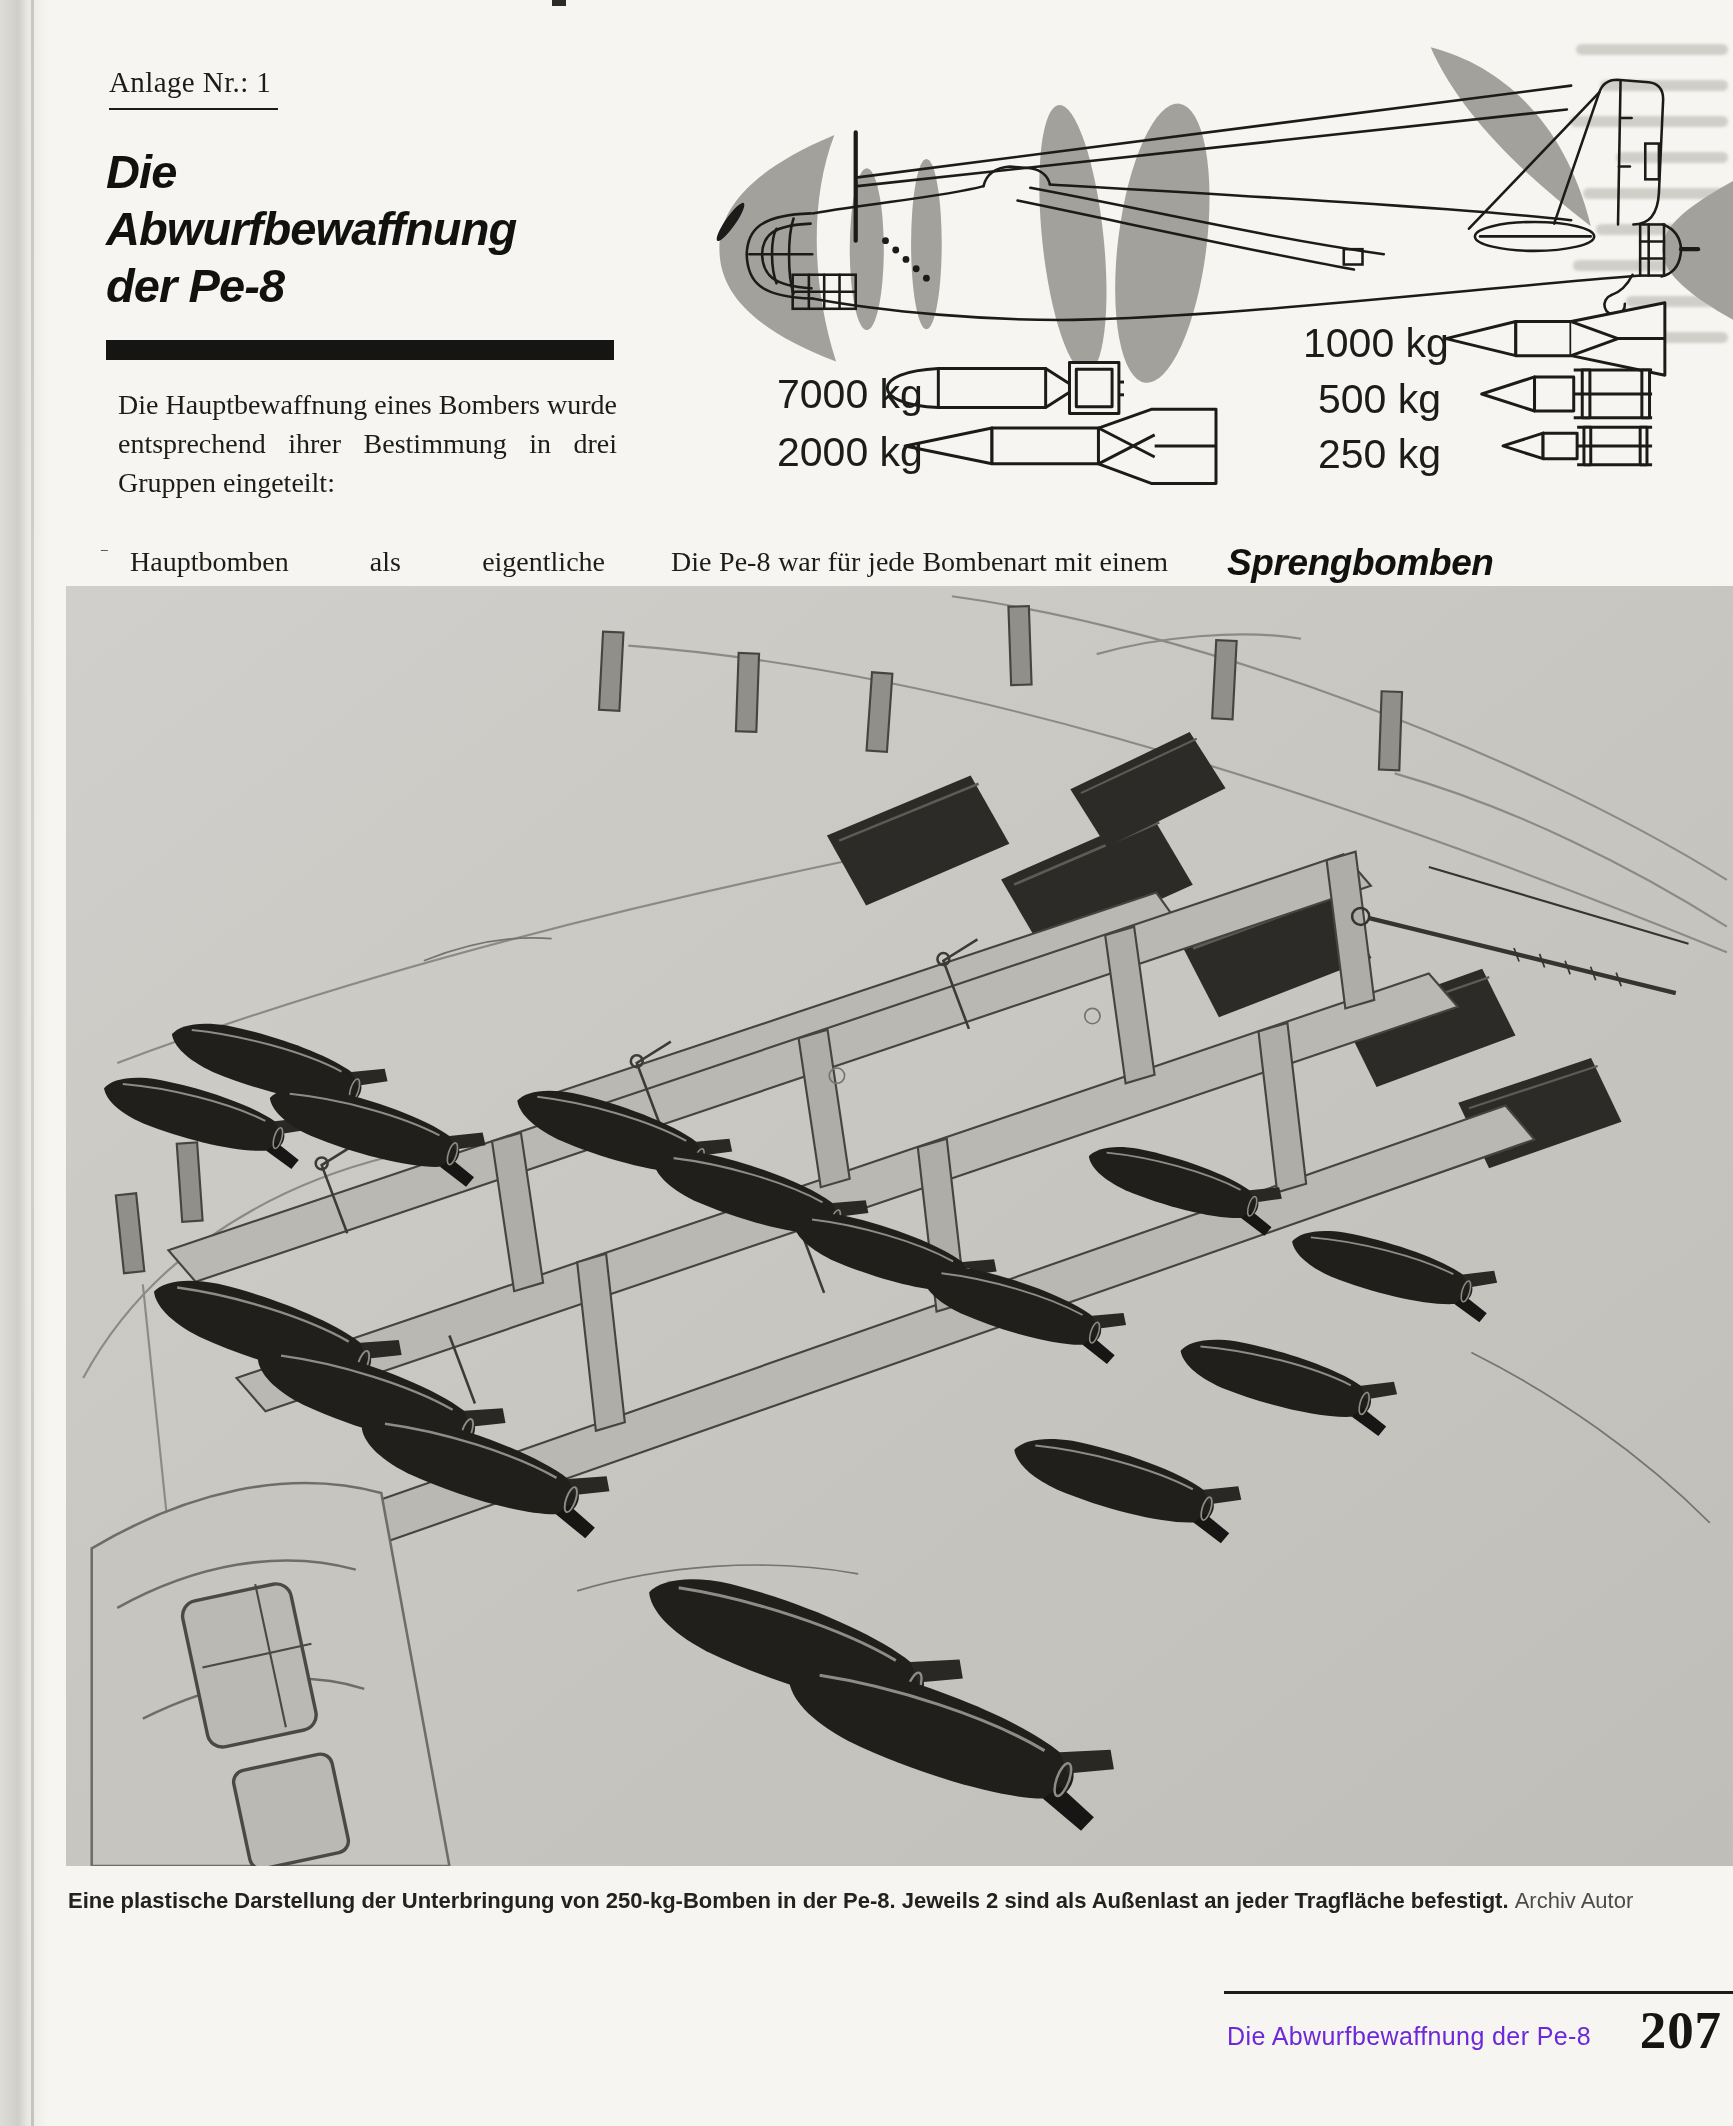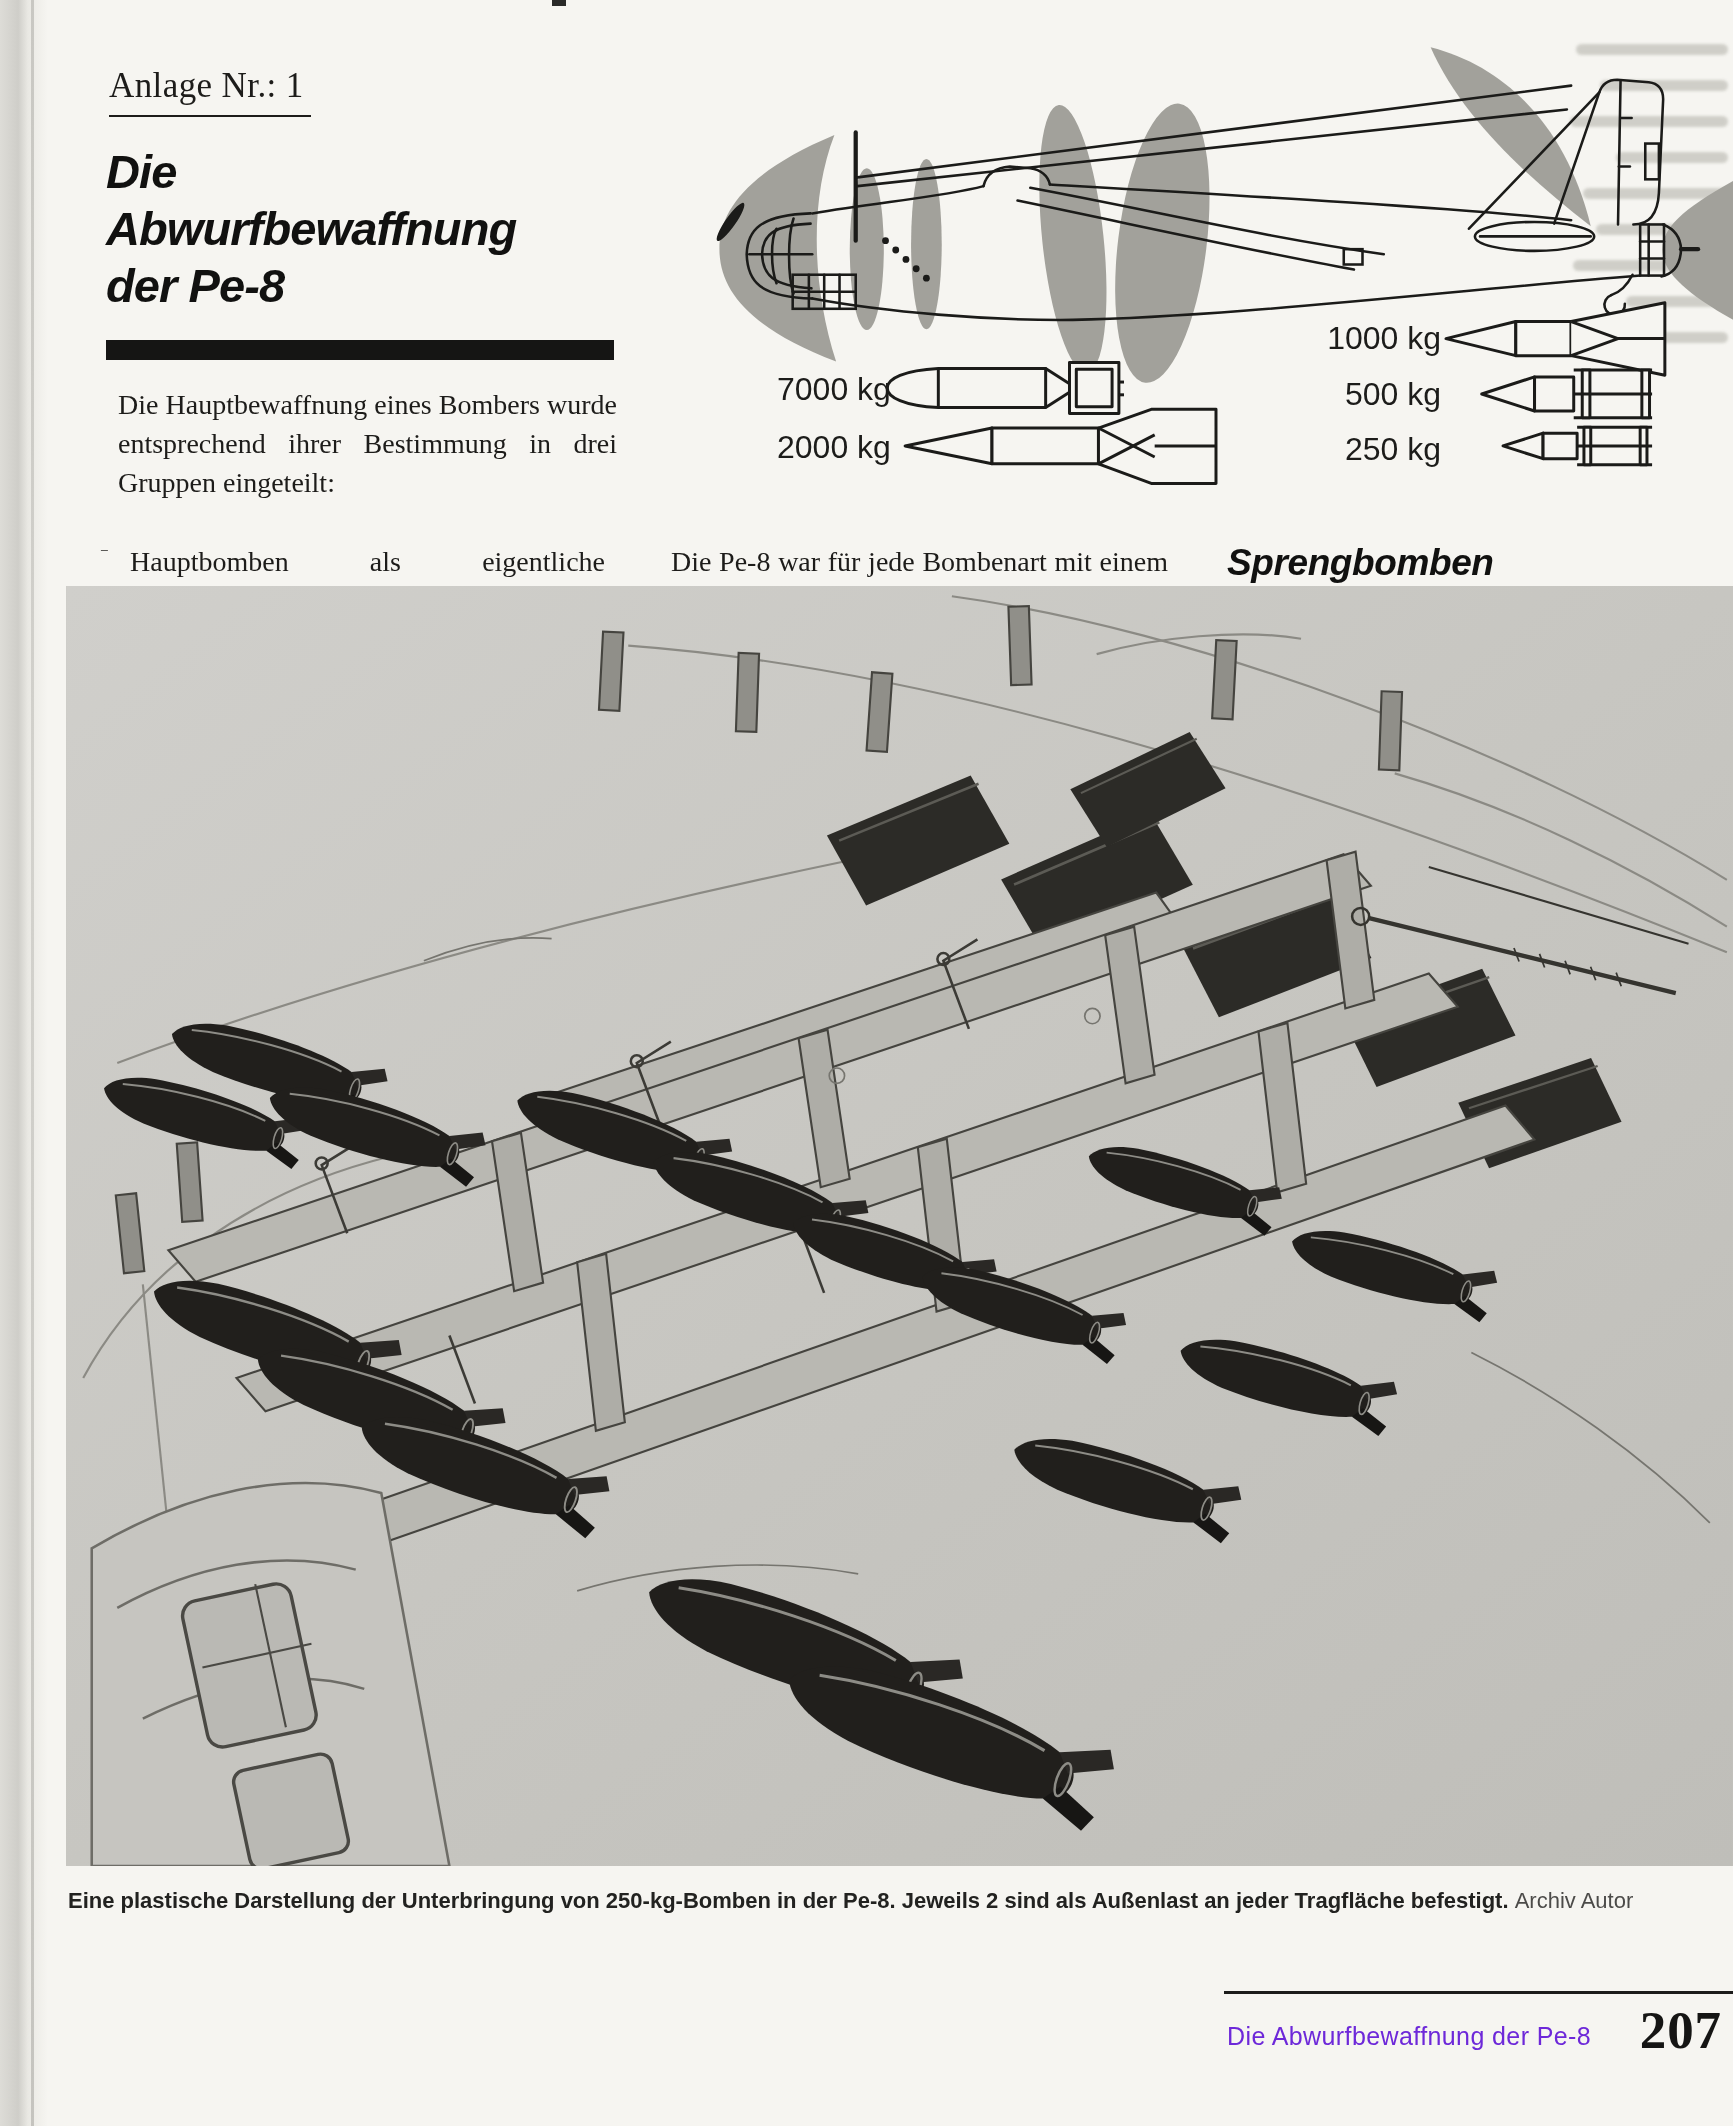--- a/index.html
+++ b/index.html
@@ -18,21 +18,21 @@
   }
   .gutter-crease{
     position:absolute;left:31px;top:0;width:2.6px;height:100%;
     background:linear-gradient(180deg,#b9b8b3, #c8c7c2 40%, #b4b3ae);
     opacity:.7;
   }
   .topmark{position:absolute;left:552px;top:0;width:13.6px;height:6px;background:#2a2a28;}
 
   .annex{
     position:absolute;left:109px;top:66px;
-    font-size:35px;letter-spacing:0.4px;
+    font-size:29px;letter-spacing:0.4px;
     border-bottom:2.6px solid #1d1c1a;
     padding:0 6.8px 8.5px 0;
   }
   .title{
     position:absolute;left:106px;top:143px;width:511px;
     font-family:"Liberation Sans", sans-serif;
     font-weight:900;font-style:italic;
     font-size:47px;line-height:57px;letter-spacing:-0.9px;
     color:#111110;
   }
@@ -58,21 +58,21 @@
     font-size:37px;letter-spacing:-0.4px;color:#111110;
     margin:0 0 32px 0;
   }
   .fab b{font-weight:700;}
 
   
   .diagram{position:absolute;left:630px;top:25.6px;width:1103px;height:477px;}
   .bomb-label{
     position:absolute;
     font-family:"Liberation Sans", sans-serif;
-    font-size:32px;color:#1c1c1a;white-space:nowrap;
+    font-size:41px;color:#1c1c1a;white-space:nowrap;
   }
   .bl-right{width:138px;text-align:right;}
 
   
   .bleed{position:absolute;right:5.1px;top:44px;width:170px;}
   .bleed i{
     display:block;height:11px;border-radius:6px;
     background:#c3c2bb;filter:blur(1.7px);opacity:.75;
     margin:0 0 25px auto;
   }

